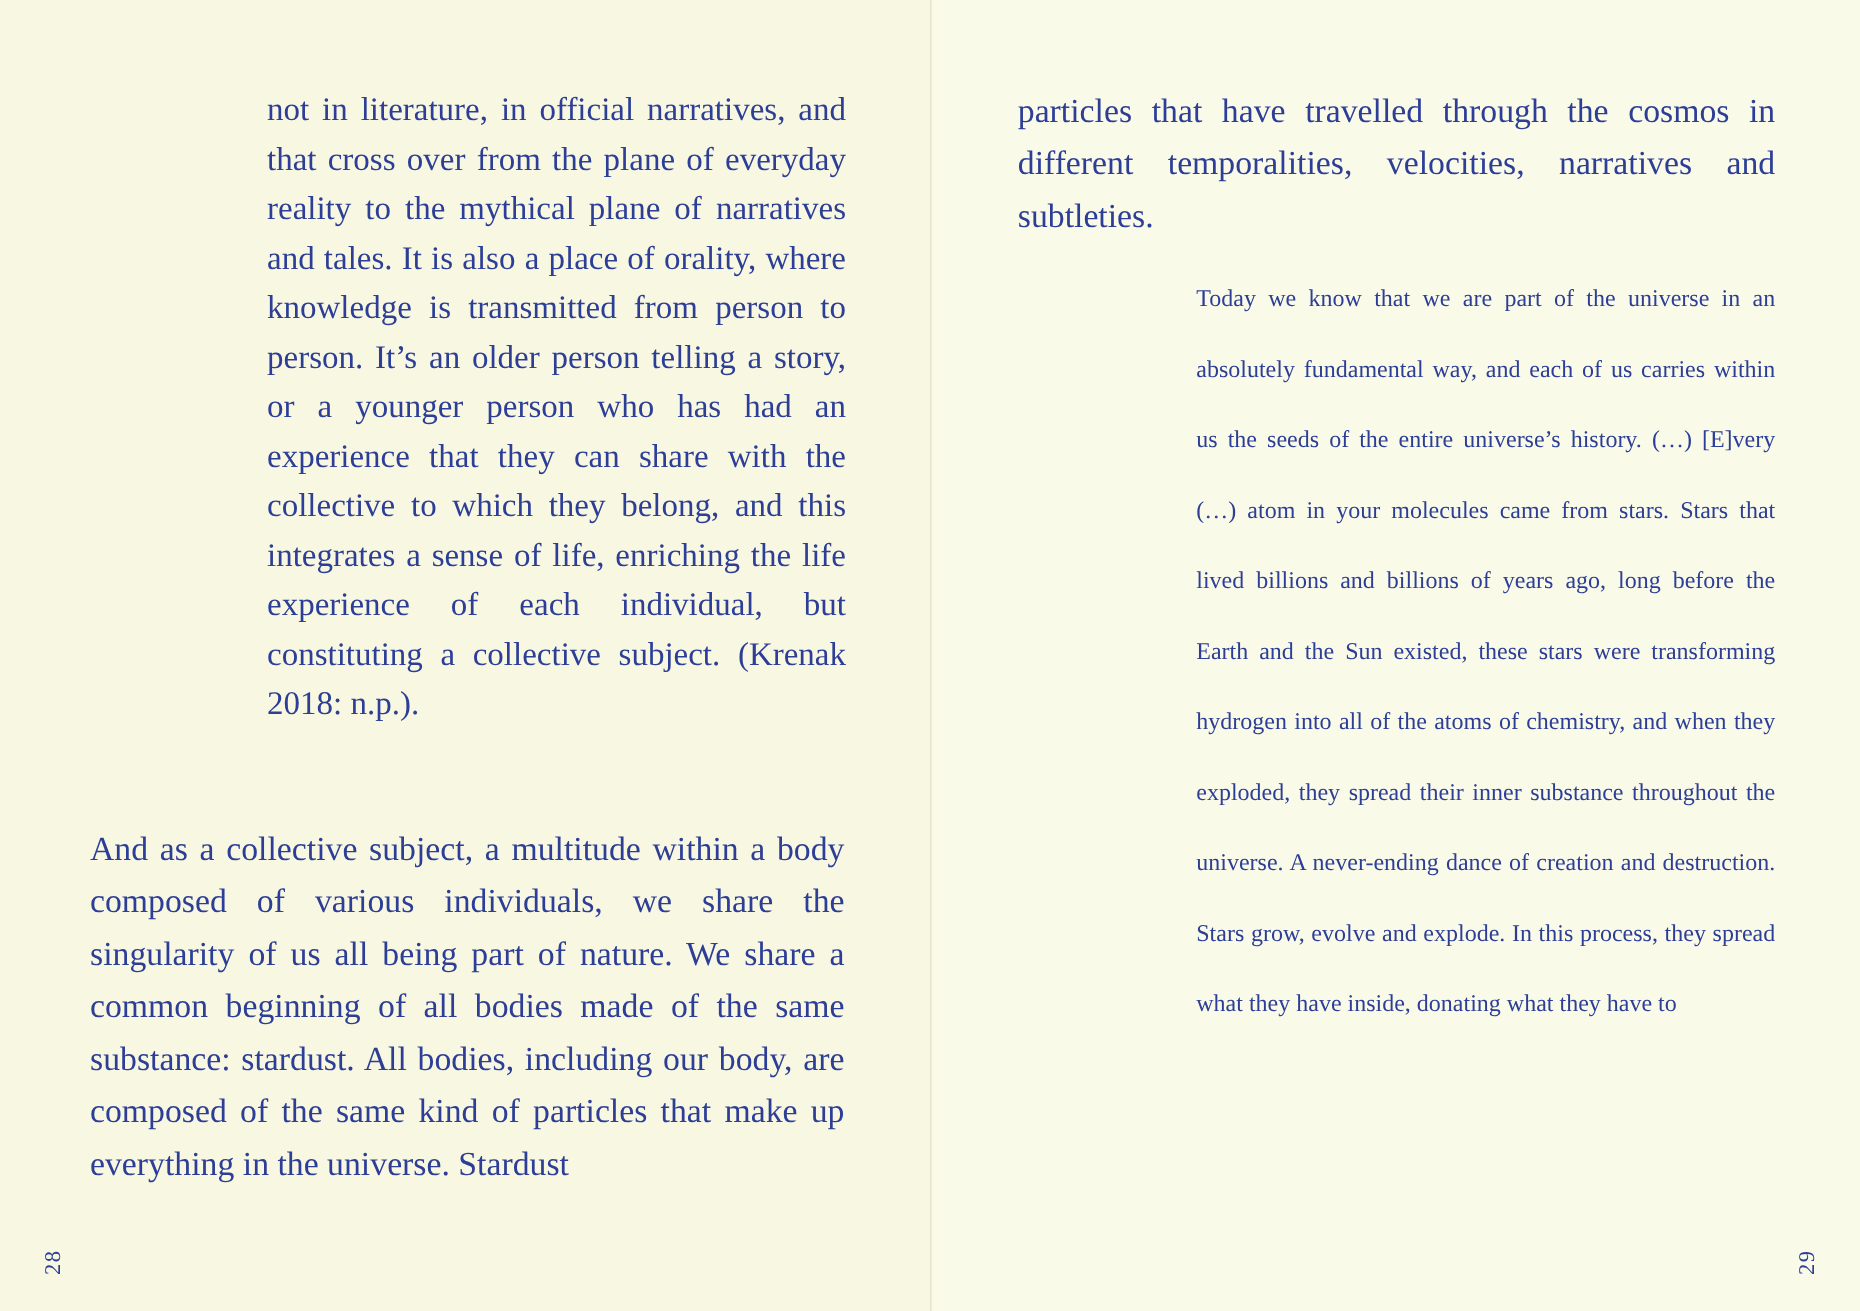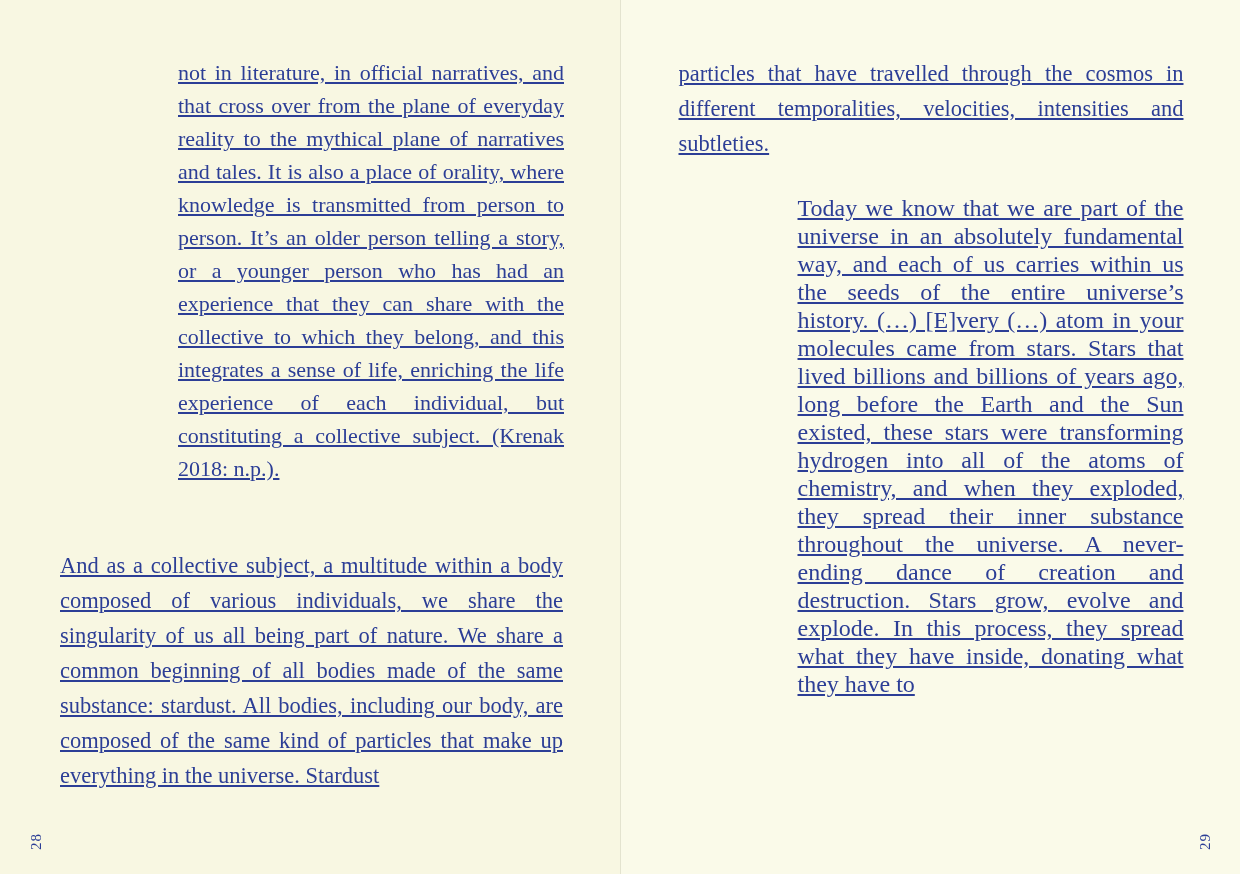--- a/index.html
+++ b/index.html
@@ -30,21 +30,20 @@
   }
   .page.right {
     background: #fafae9;
     border-left: 1px solid rgba(120, 120, 90, 0.18);
   }
   .text-block {
     position: absolute;
     text-align: justify;
     text-justify: inter-word;
     hyphens: none;
-    text-decoration: underline;
     -webkit-hyphens: none;
   }
   
   .left-quote {
     left: 178px;
     top: 56px;
     width: 386px;
     font-size: 22px;
     line-height: 33px;
   }
@@ -60,24 +59,24 @@
   .right-para {
     left: 58px;
     top: 56px;
     width: 505px;
     font-size: 22.5px;
     line-height: 35px;
   }
   
   .right-quote {
     left: 177px;
-    top: 194px;
+    top: 176px;
     width: 386px;
-    font-size: 24px;
-    line-height: 28px;
+    font-size: 16px;
+    line-height: 47px;
   }
   .page-number {
     position: absolute;
     font-size: 15px;
     letter-spacing: 1px;
     transform: rotate(-90deg);
     transform-origin: center center;
   }
   .page-number.pn-left {
     left: 28px;
@@ -93,18 +92,18 @@
 
 <div class="spread">
 
   <div class="page left">
     <div class="text-block left-quote">not in literature, in official narratives, and that cross over from the plane of everyday reality to the mythical plane of narratives and tales. It is also a place of orality, where knowledge is transmitted from person to person. It’s an older person telling a story, or a younger person who has had an experience that they can share with the collective to which they belong, and this integrates a sense of life, enriching the life experience of each individual, but constituting a collective subject. (Krenak 2018: n.p.).</div>
     <div class="text-block left-para">And as a collective subject, a multitude within a body composed of various individuals, we share the singularity of us all being part of nature. We share a common beginning of all bodies made of the same substance: stardust. All bodies, including our body, are composed of the same kind of particles that make up everything in the universe. Stardust</div>
     <div class="page-number pn-left">28</div>
   </div>
 
   <div class="page right">
-    <div class="text-block right-para">particles that have travelled through the cosmos in different temporalities, velocities, intensities and subtleties.</div>
+    <div class="text-block right-para">particles that have travelled through the cosmos in different temporalities, velocities, narratives and subtleties.</div>
     <div class="text-block right-quote">Today we know that we are part of the universe in an absolutely fundamental way, and each of us carries within us the seeds of the entire universe’s history. (…) [E]very (…) atom in your molecules came from stars. Stars that lived billions and billions of years ago, long before the Earth and the Sun existed, these stars were transforming hydrogen into all of the atoms of chemistry, and when they exploded, they spread their inner substance throughout the universe. A never-ending dance of creation and destruction. Stars grow, evolve and explode. In this process, they spread what they have inside, donating what they have to</div>
     <div class="page-number pn-right">29</div>
   </div>
 
 </div>
 
 </body></html>

